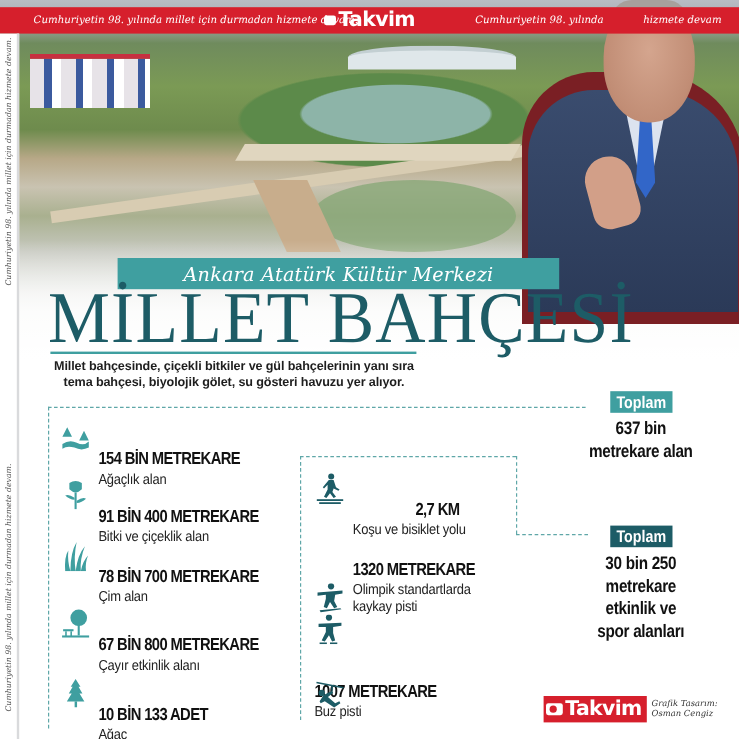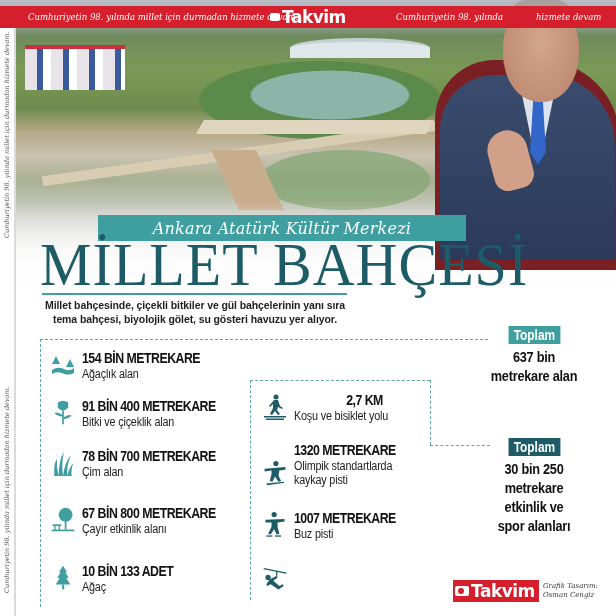--- a/index.html
+++ b/index.html
@@ -79,21 +79,21 @@
   .dash-box2 {
     position:absolute; left:250px; top:380px; width:180px; height:220px;
     border-top: 1.5px dashed #5fa7a8; border-left: 1.5px dashed #5fa7a8;
   }
   .dash-v2 { position:absolute; left:430px; top:380px; width:1px; height:65px; border-left:1.5px dashed #5fa7a8; }
   .dash-h2 { position:absolute; left:430px; top:445px; width:60px; height:1px; border-top:1.5px dashed #5fa7a8; }
 
   .stat { position:absolute; display:flex; align-items:flex-start; gap:6px; }
   .stat .icon { width:26px; height:26px; color:#3f9fa0; flex:0 0 26px; margin-top:2px; }
   .stat .icon.dark { color:#1d5c66; }
-  .stat .vals { display:flex; flex-direction:column; }
+  .stat .vals { display:flex; flex-direction:column;margin-top:25px; }
   .stat .big { font-family:"Liberation Sans", sans-serif; font-weight:bold; font-size:14.5px; line-height:17px; color:#111; letter-spacing:-0.6px; transform:scaleX(0.85); transform-origin:left; white-space:nowrap; }
   .stat .small { font-size:12px; line-height:14px; color:#222; letter-spacing:-0.2px; transform:scaleX(0.9); transform-origin:left; white-space:nowrap; }
 
   .total { position:absolute; text-align:center; width:120px; }
   .total .badge { display:inline-block; color:#fff; font-weight:bold; font-size:14px; padding:1px 6px; transform:scaleX(0.85); }
   .total .badge.light { background:#3f9fa0; }
   .total .badge.dark { background:#1d5c66; }
   .total .text { font-weight:bold; font-size:15px; line-height:19px; color:#111; margin-top:3px; transform:scaleX(0.85); letter-spacing:-0.3px; }
 
   .bottom-logo { position:absolute; left:453px; top:580px; height:22px; background:#d61f2c; display:flex; align-items:center; padding:0 4px 0 2px; gap:2px; }
@@ -231,21 +231,21 @@
     <path fill="currentColor" d="M1 9 L25 7 L25 10 L18 11 L17 17 L20 23 L17 24 L13 18 L10 24 L7 23 L9 15 L9 11 L1 12Z"></path>
     <path fill="currentColor" d="M3 26 L23 24 L24 25 L4 28Z"></path>
   </svg>
   <div class="vals">
     <div class="big">1320 METREKARE</div>
     <div class="small">Olimpik standartlarda</div>
     <div class="small">kaykay pisti</div>
   </div>
 </div>
 
-<div class="stat" style="left:262px; top:510px;">
+<div class="stat" style="left:262px; top:510px;flex-direction:column;">
   <svg class="icon dark" viewBox="0 0 26 30">
     <circle cx="12" cy="3" r="3" fill="currentColor"></circle>
     <path fill="currentColor" d="M2 9 L24 8 L24 11 L16 12 L16 18 L18 25 L15 26 L12 20 L8 26 L5 25 L9 17 L9 12 L2 12Z"></path>
     <rect x="3" y="27" width="7" height="1.5" fill="currentColor"></rect>
     <rect x="13" y="27" width="7" height="1.5" fill="currentColor"></rect>
   </svg>
   <div class="vals">
     <div class="big">1007 METREKARE</div>
     <div class="small">Buz pisti</div>
   </div>

